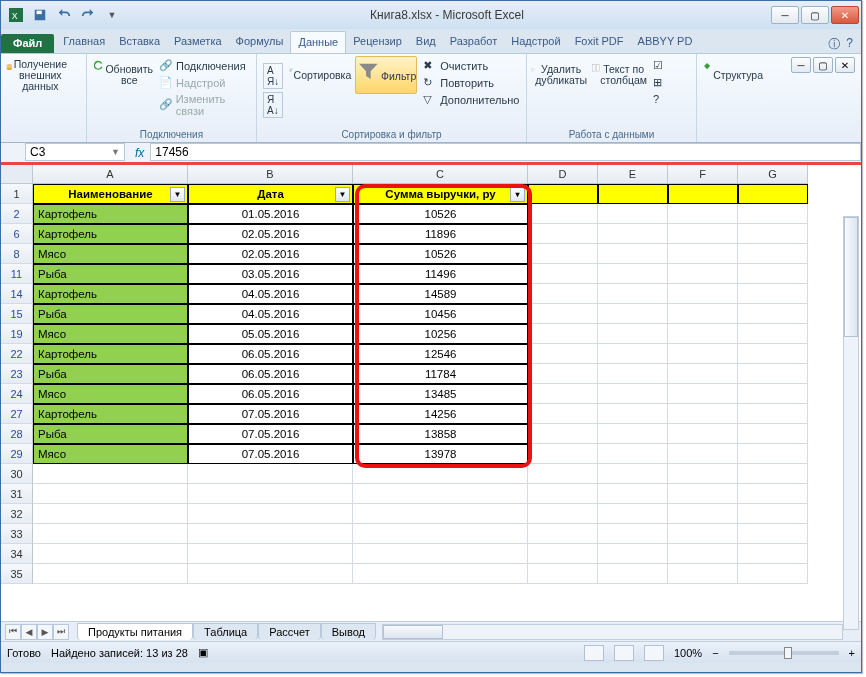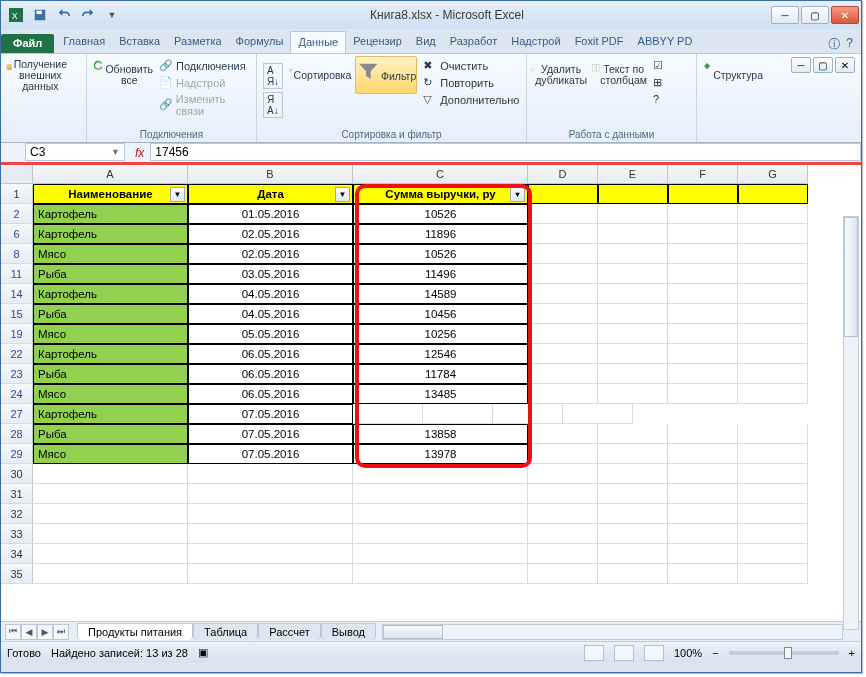--- a/index.html
+++ b/index.html
@@ -40,21 +40,21 @@
 .big-btn .lbl { font-size:10.5px; text-align:center; line-height:11px; color:#2a3a4a; }
 .mini-stack { display:flex; flex-direction:column; gap:1px; padding-top:2px; }
 .mini-item { display:flex; align-items:center; font-size:11px; color:#2a3a4a; gap:3px; padding:1px 2px; }
 .mini-item.disabled { color:#9aa; }
 .mini-ico { width:14px; height:14px; }
 
 
 .formula-row { height:22px; background:#eef3fa; border-bottom:3px solid #ef4444; display:flex; font-size:12px; }
 .name-box { width:100px; border:1px solid #b8c9db; background:#fff; height:18px; margin:0 4px 0 24px; display:flex; align-items:center; padding:0 4px; }
 .name-box .dd { margin-left:auto; font-size:9px; color:#777; }
-.fx-btns { display:flex; align-items:center; gap:4px; padding:0 6px; color:#b91c1c; }
+.fx-btns { display:flex; align-items:center; gap:4px; padding:0 6px; color:#0369a1; }
 .formula-input { flex:1; border:1px solid #b8c9db; background:#fff; height:18px; padding:7px 4px; display:flex; align-items:center; }
 
 
 .grid-wrap { position:relative; background:#fff; height:456px; overflow:hidden; }
 .sel-all { position:absolute; left:0; top:0; width:32px; height:19px; background:#e6ecf3; border-right:1px solid #bfc7d0; border-bottom:1px solid #bfc7d0; }
 .col-headers { position:absolute; left:32px; top:0; height:19px; display:flex; }
 .col-h { background:linear-gradient(#f6f8fb,#e6ecf3); border-right:1px solid #bfc7d0; border-bottom:1px solid #bfc7d0; font-size:11px; color:#333; display:flex; align-items:center; justify-content:center; }
 .row-headers { position:absolute; left:0; top:19px; width:32px; }
 .row-h { background:linear-gradient(#f6f8fb,#e6ecf3); border-right:1px solid #bfc7d0; border-bottom:1px solid #d4dbe4; font-size:11px; color:#2a4aa0; display:flex; align-items:center; justify-content:center; height:20px; }
 .row-h.plain { color:#333; }
@@ -438,20 +438,21 @@
           <div class="cell cB">06.05.2016</div>
           <div class="cell cC">13485</div>
           <div class="cell cD"></div>
           <div class="cell cE"></div>
           <div class="cell cF"></div>
           <div class="cell cG"></div>
         </div>
         <div class="row data">
           <div class="cell cA">Картофель</div>
           <div class="cell cB">07.05.2016</div>
+          <div class="cell cC">14256</div>
           <div class="cell cD"></div>
           <div class="cell cE"></div>
           <div class="cell cF"></div>
           <div class="cell cG"></div>
         </div>
         <div class="row data">
           <div class="cell cA">Рыба</div>
           <div class="cell cB">07.05.2016</div>
           <div class="cell cC">13858</div>
           <div class="cell cD"></div>

